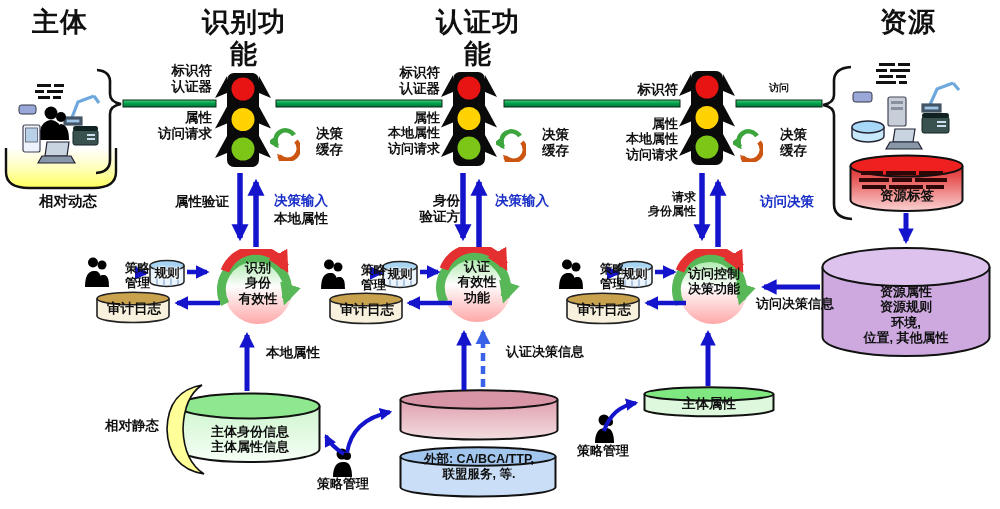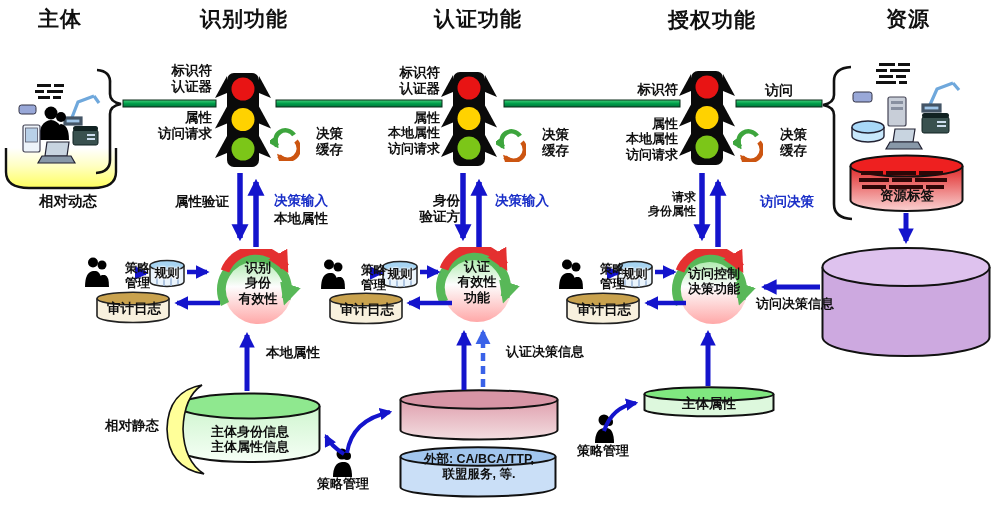--- a/index.html
+++ b/index.html
@@ -3,21 +3,21 @@
 <meta charset="utf-8">
 <style>
   html,body{margin:0;padding:0;background:#ffffff;}
   #stage{position:relative;width:1000px;height:509px;background:#ffffff;overflow:hidden;
          font-family:"Liberation Sans",sans-serif;}
   .abs{position:absolute;}
   .lbl{position:absolute;font-weight:bold;color:#101010;font-size:12.5px;line-height:1.18;
        white-space:pre-line;text-align:center;z-index:5;}
   .r{text-align:right;} .l{text-align:right;}
   .blue{color:#1A2FC8;}
-  .title{font-size:21px;letter-spacing:1px;font-weight:bold;}
+  .title{font-size:27px;letter-spacing:1px;font-weight:bold;}
   .halo{text-shadow:0 0 2px #fff,0 0 2px #fff,0 0 3px #fff;text-align:center;}
   svg{display:block;}
   .shape{z-index:1;} .over{z-index:3;pointer-events:none;}
 </style>
 </head>
 <body>
 
 <div id="stage">
 
   <svg class="abs over" style="left:0;top:0" width="1000" height="509">
@@ -112,21 +112,20 @@
     <g stroke="#1414CC" stroke-width="4" fill="none">
       <path d="M 344,454 Q 331,446 326,436" marker-end="url(#ahB)"></path>
       <path d="M 347,453 Q 352,420 390,412" marker-end="url(#ahB)"></path>
       <path d="M 604,431 Q 612,407 636,403" marker-end="url(#ahB)"></path>
     </g>
   </svg>
 
   <div class="lbl title" style="left:30px;top:7px;width:60px">主体</div>
   <div class="lbl title" style="left:196px;top:7px;width:96px">识别功能</div>
   <div class="lbl title" style="left:430px;top:7px;width:96px">认证功能</div>
-  <div class="lbl title" style="left:664px;top:8px;width:96px">授权功能</div>
   <div class="lbl title" style="left:878px;top:7px;width:60px">资源</div>
 
   <svg class="abs shape" style="left:3px;top:146px" width="116" height="46">
     <path d="M3,2 L3,26 Q3,42 26,42 L90,42 Q113,42 113,26 L113,2" fill="url(#g-bowl)" stroke="#111" stroke-width="2.4"></path>
   </svg>
   <svg class="abs shape" style="left:15px;top:76px" width="105" height="100">
     <g fill="#111">
       <rect x="22" y="8" width="14" height="3"></rect>
         <rect x="39" y="8" width="10" height="3"></rect>
       <rect x="20" y="14" width="9" height="3"></rect>
@@ -387,21 +386,21 @@
   <svg class="abs shape" style="left:821px;top:246px" width="170" height="113">
     <path d="M1.5,21 L1.5,91 A83,19 0 0 0 168.5,91 L168.5,21" fill="#CDA9E0" stroke="#111" stroke-width="2"></path>
     <ellipse cx="85" cy="21" rx="83.5" ry="19" fill="#DEC2EE" stroke="#111" stroke-width="2"></ellipse>
   </svg>
 
   <div class="lbl r" style="left:154px;top:63px;width:58px;font-size:13.5px">标识符
 认证器</div>
   <div class="lbl r" style="left:382px;top:65px;width:58px;font-size:13.5px">标识符
 认证器</div>
   <div class="lbl r" style="left:628px;top:82px;width:50px;font-size:13.5px">标识符</div>
-  <div class="lbl" style="left:758px;top:82px;width:42px;font-size:14px">访问</div>
+  <div class="lbl" style="left:758px;top:82px;width:42px;font-size:10px">访问</div>
   <div class="lbl r" style="left:150px;top:110px;width:62px;font-size:13.5px">属性
 访问请求</div>
   <div class="lbl r" style="left:380px;top:110px;width:60px;font-size:13px">属性
 本地属性
 访问请求</div>
   <div class="lbl r" style="left:618px;top:116px;width:60px;font-size:13px">属性
 本地属性
 访问请求</div>
   <div class="lbl l" style="left:301px;top:126px;width:42px;font-size:13.5px">决策
 缓存</div>
@@ -443,20 +442,24 @@
   <div class="lbl" style="left:569px;top:302px;width:70px;font-size:13.5px">审计日志</div>
 
   <div class="lbl l" style="left:254px;top:345px;width:66px;font-size:13.5px">本地属性</div>
   <div class="lbl l" style="left:490px;top:344px;width:94px;font-size:13px">认证决策信息</div>
   <div class="lbl l" style="left:740px;top:296px;width:94px;font-size:13px">访问决策信息</div>
   <div class="lbl" style="left:192px;top:424px;width:116px;font-size:13px">主体身份信息
 主体属性信息</div>
   <div class="lbl" style="left:655px;top:396px;width:108px;font-size:13.5px">主体属性</div>
   <div class="lbl" style="left:404px;top:452px;width:150px;font-size:12.5px">外部: CA/BCA/TTP,
 联盟服务, 等.</div>
+  <div class="lbl" style="left:830px;top:284px;width:152px;font-size:13px">资源属性
+资源规则
+环境,
+位置, 其他属性</div>
   <div class="lbl" style="left:862px;top:188px;width:90px;font-size:13.5px">资源标签</div>
 
   <div class="lbl" style="left:28px;top:193px;width:80px;font-size:14.5px">相对动态</div>
   <div class="lbl" style="left:98px;top:418px;width:68px;font-size:13.5px">相对静态</div>
   <div class="lbl" style="left:308px;top:476px;width:70px;font-size:13px">策略管理</div>
   <div class="lbl" style="left:568px;top:443px;width:70px;font-size:13px">策略管理</div>
 
 </div>
 
 </body></html>

